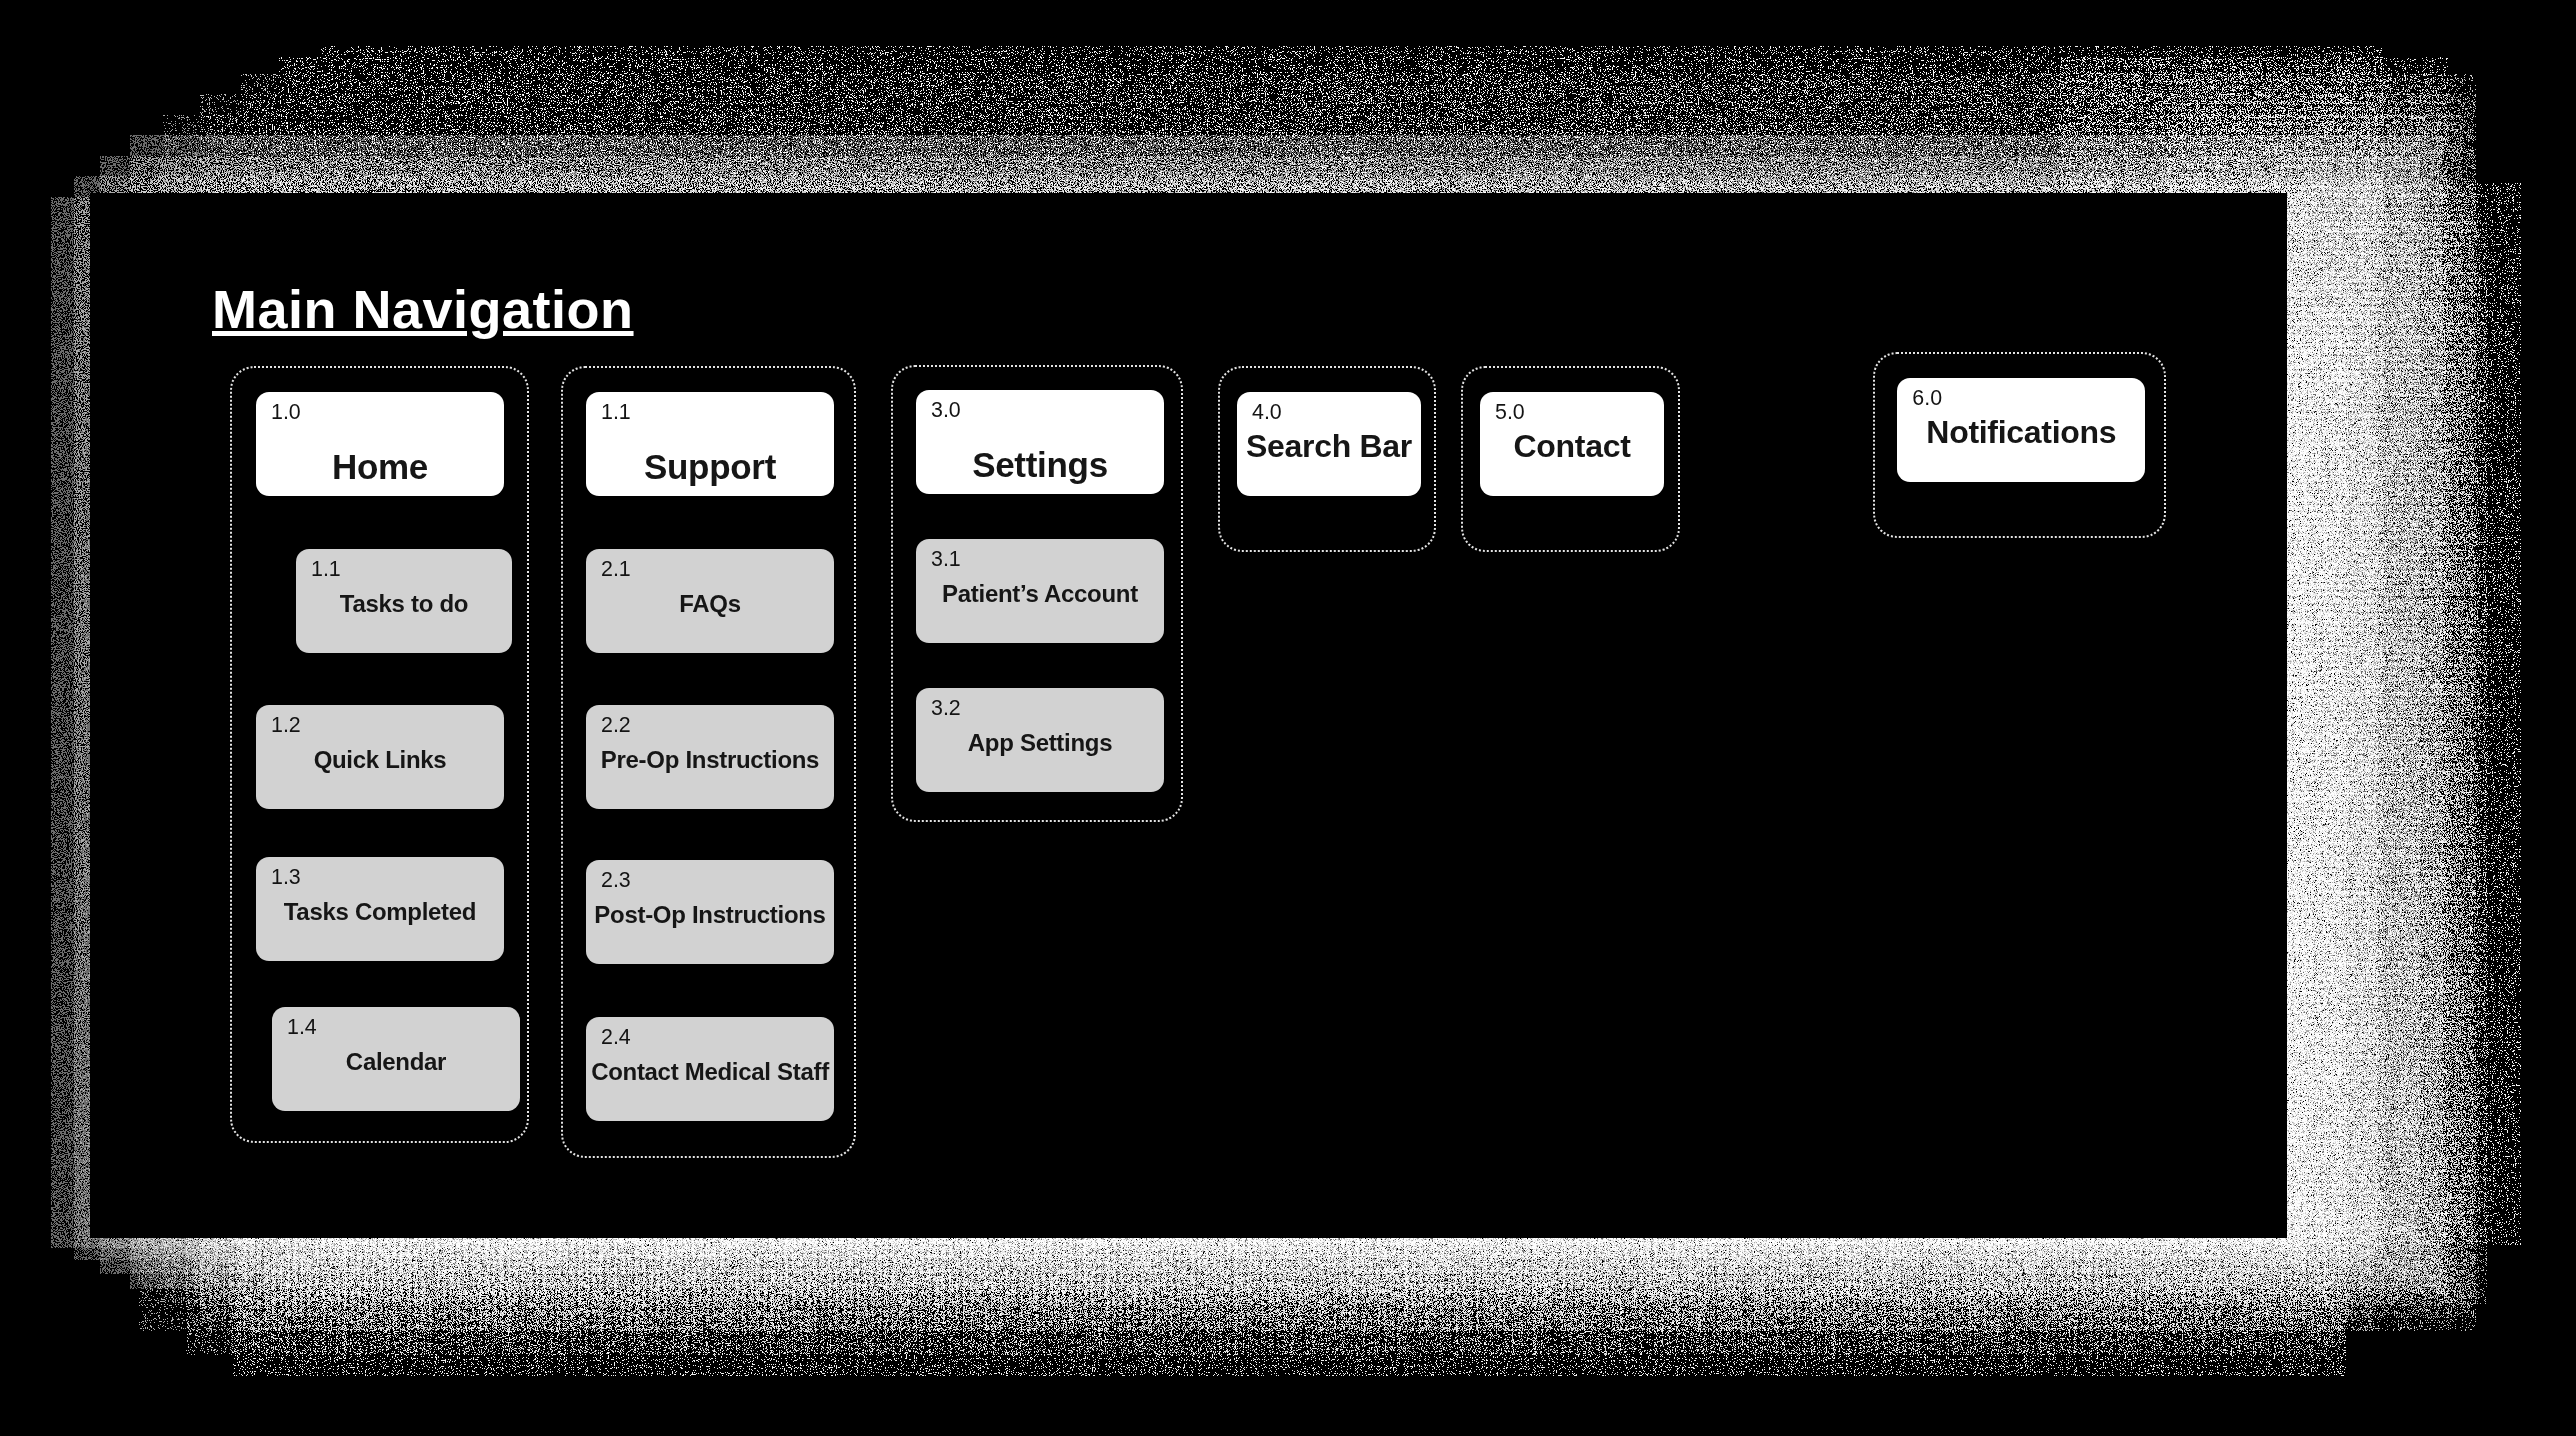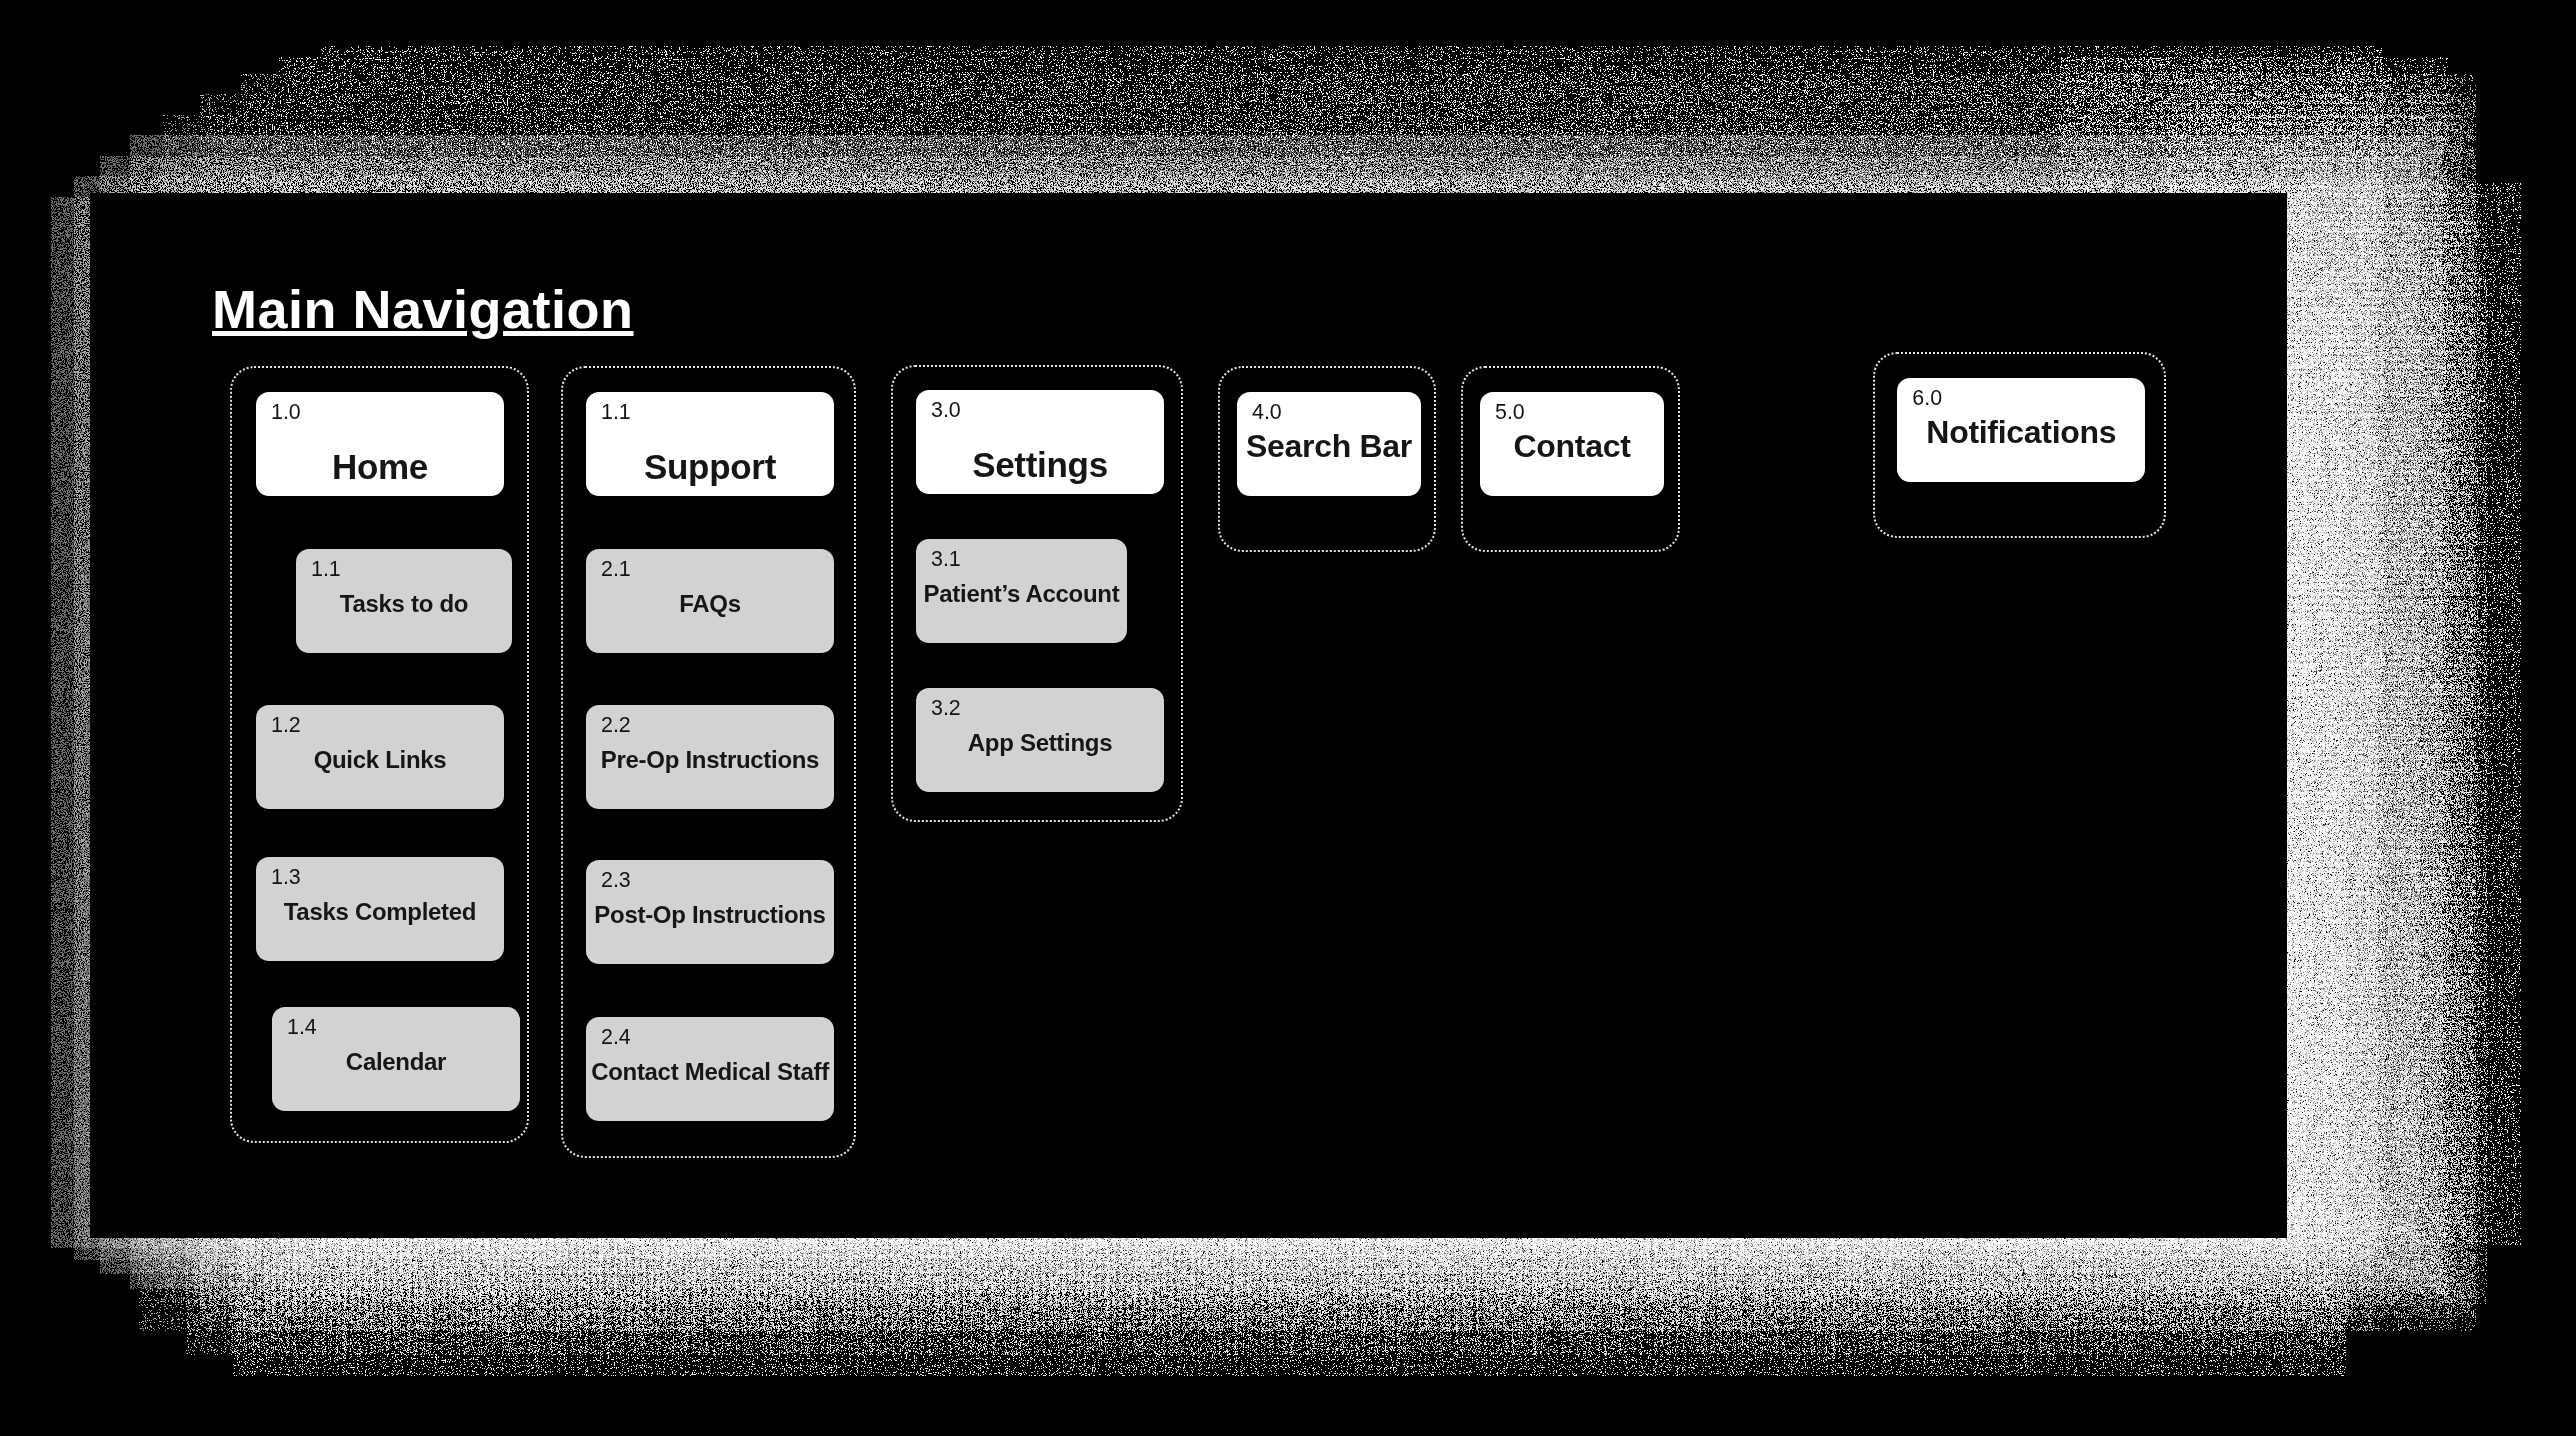--- a/index.html
+++ b/index.html
@@ -137,21 +137,21 @@
         <span class="num">2.4</span>
         <span class="label lbl-26">Contact Medical Staff</span>
       </div>
     </section>
 
     <section class="group" style="left:801px; top:172px; width:292px; height:457px;">
       <div class="node root" style="left:23px; top:23px; width:248px;">
         <span class="num">3.0</span>
         <span class="label lbl-38">Settings</span>
       </div>
-      <div class="node child" style="left:23px; top:172px; width:211px;">
+      <div class="node child" style="left:23px; top:172px; width:248px;">
         <span class="num">3.1</span>
         <span class="label lbl-26">Patient’s Account</span>
       </div>
       <div class="node child" style="left:23px; top:321px; width:248px;">
         <span class="num">3.2</span>
         <span class="label lbl-26">App Settings</span>
       </div>
     </section>
 
     <section class="group" style="left:1128px; top:173px; width:218px; height:186px;">

